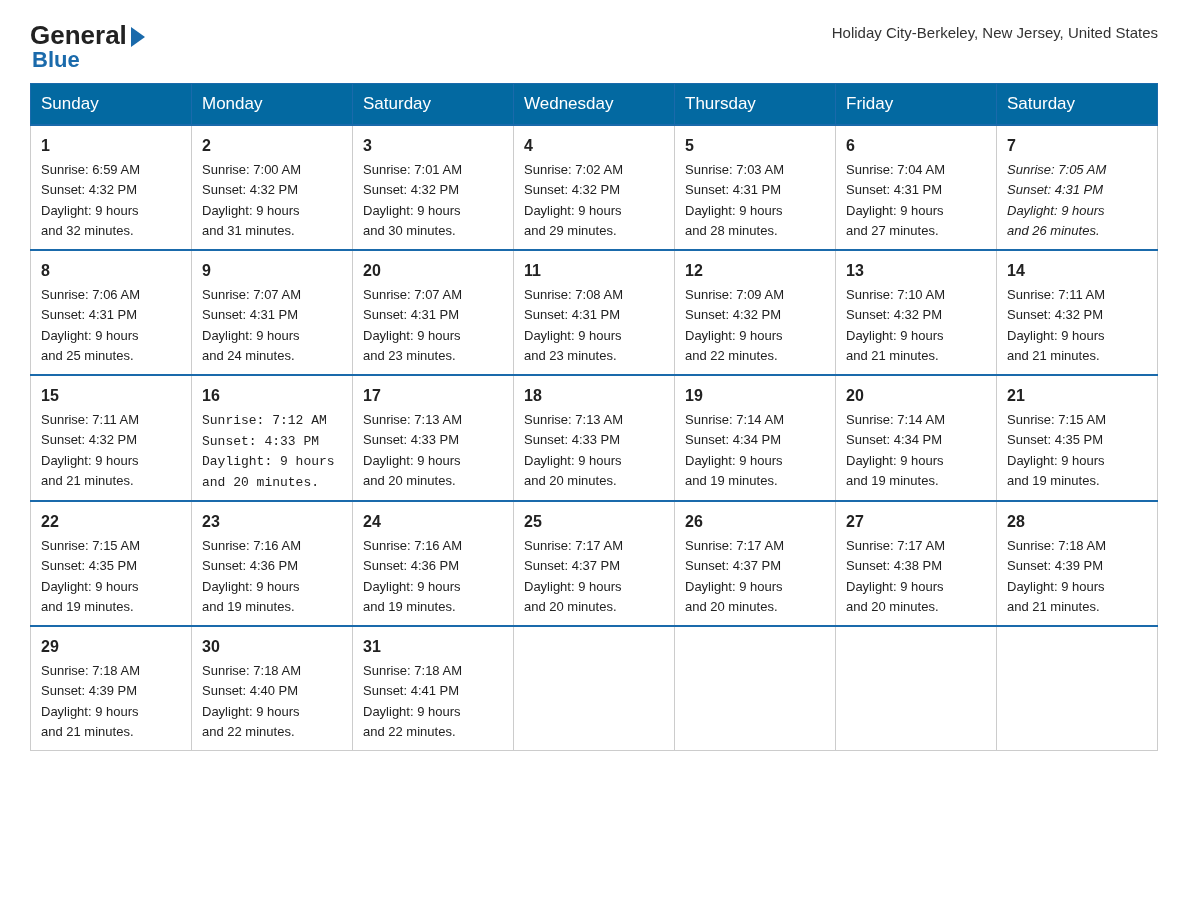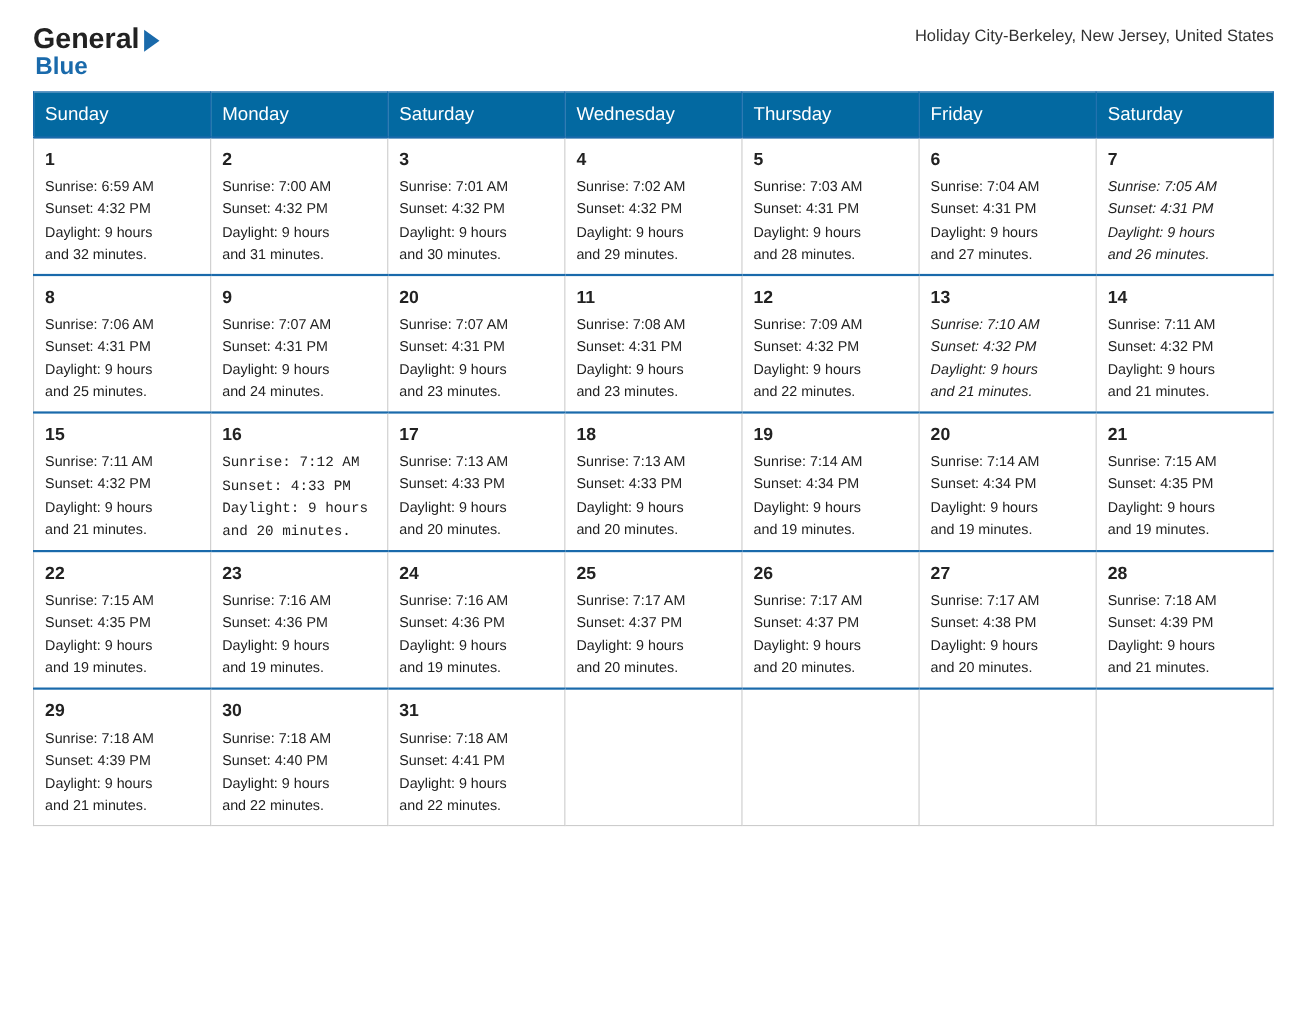--- a/index.html
+++ b/index.html
@@ -178,21 +178,21 @@
 Daylight: 9 hours
 and 23 minutes.</span></td>
         <td><span class="day-number">11</span><span class="day-info" style="white-space: pre-line;">Sunrise: 7:08 AM
 Sunset: 4:31 PM
 Daylight: 9 hours
 and 23 minutes.</span></td>
         <td><span class="day-number">12</span><span class="day-info" style="white-space: pre-line;">Sunrise: 7:09 AM
 Sunset: 4:32 PM
 Daylight: 9 hours
 and 22 minutes.</span></td>
-        <td><span class="day-number">13</span><span class="day-info" style="white-space: pre-line; font-style: italic;">Sunrise: 7:10 AM
+        <td><span class="day-number">13</span><span class="day-info" style="white-space: pre-line;">Sunrise: 7:10 AM
 Sunset: 4:32 PM
 Daylight: 9 hours
 and 21 minutes.</span></td>
         <td><span class="day-number">14</span><span class="day-info" style="white-space: pre-line;">Sunrise: 7:11 AM
 Sunset: 4:32 PM
 Daylight: 9 hours
 and 21 minutes.</span></td>
       </tr>
       <tr class="row-top">
         <td><span class="day-number">15</span><span class="day-info" style="white-space: pre-line;">Sunrise: 7:11 AM

